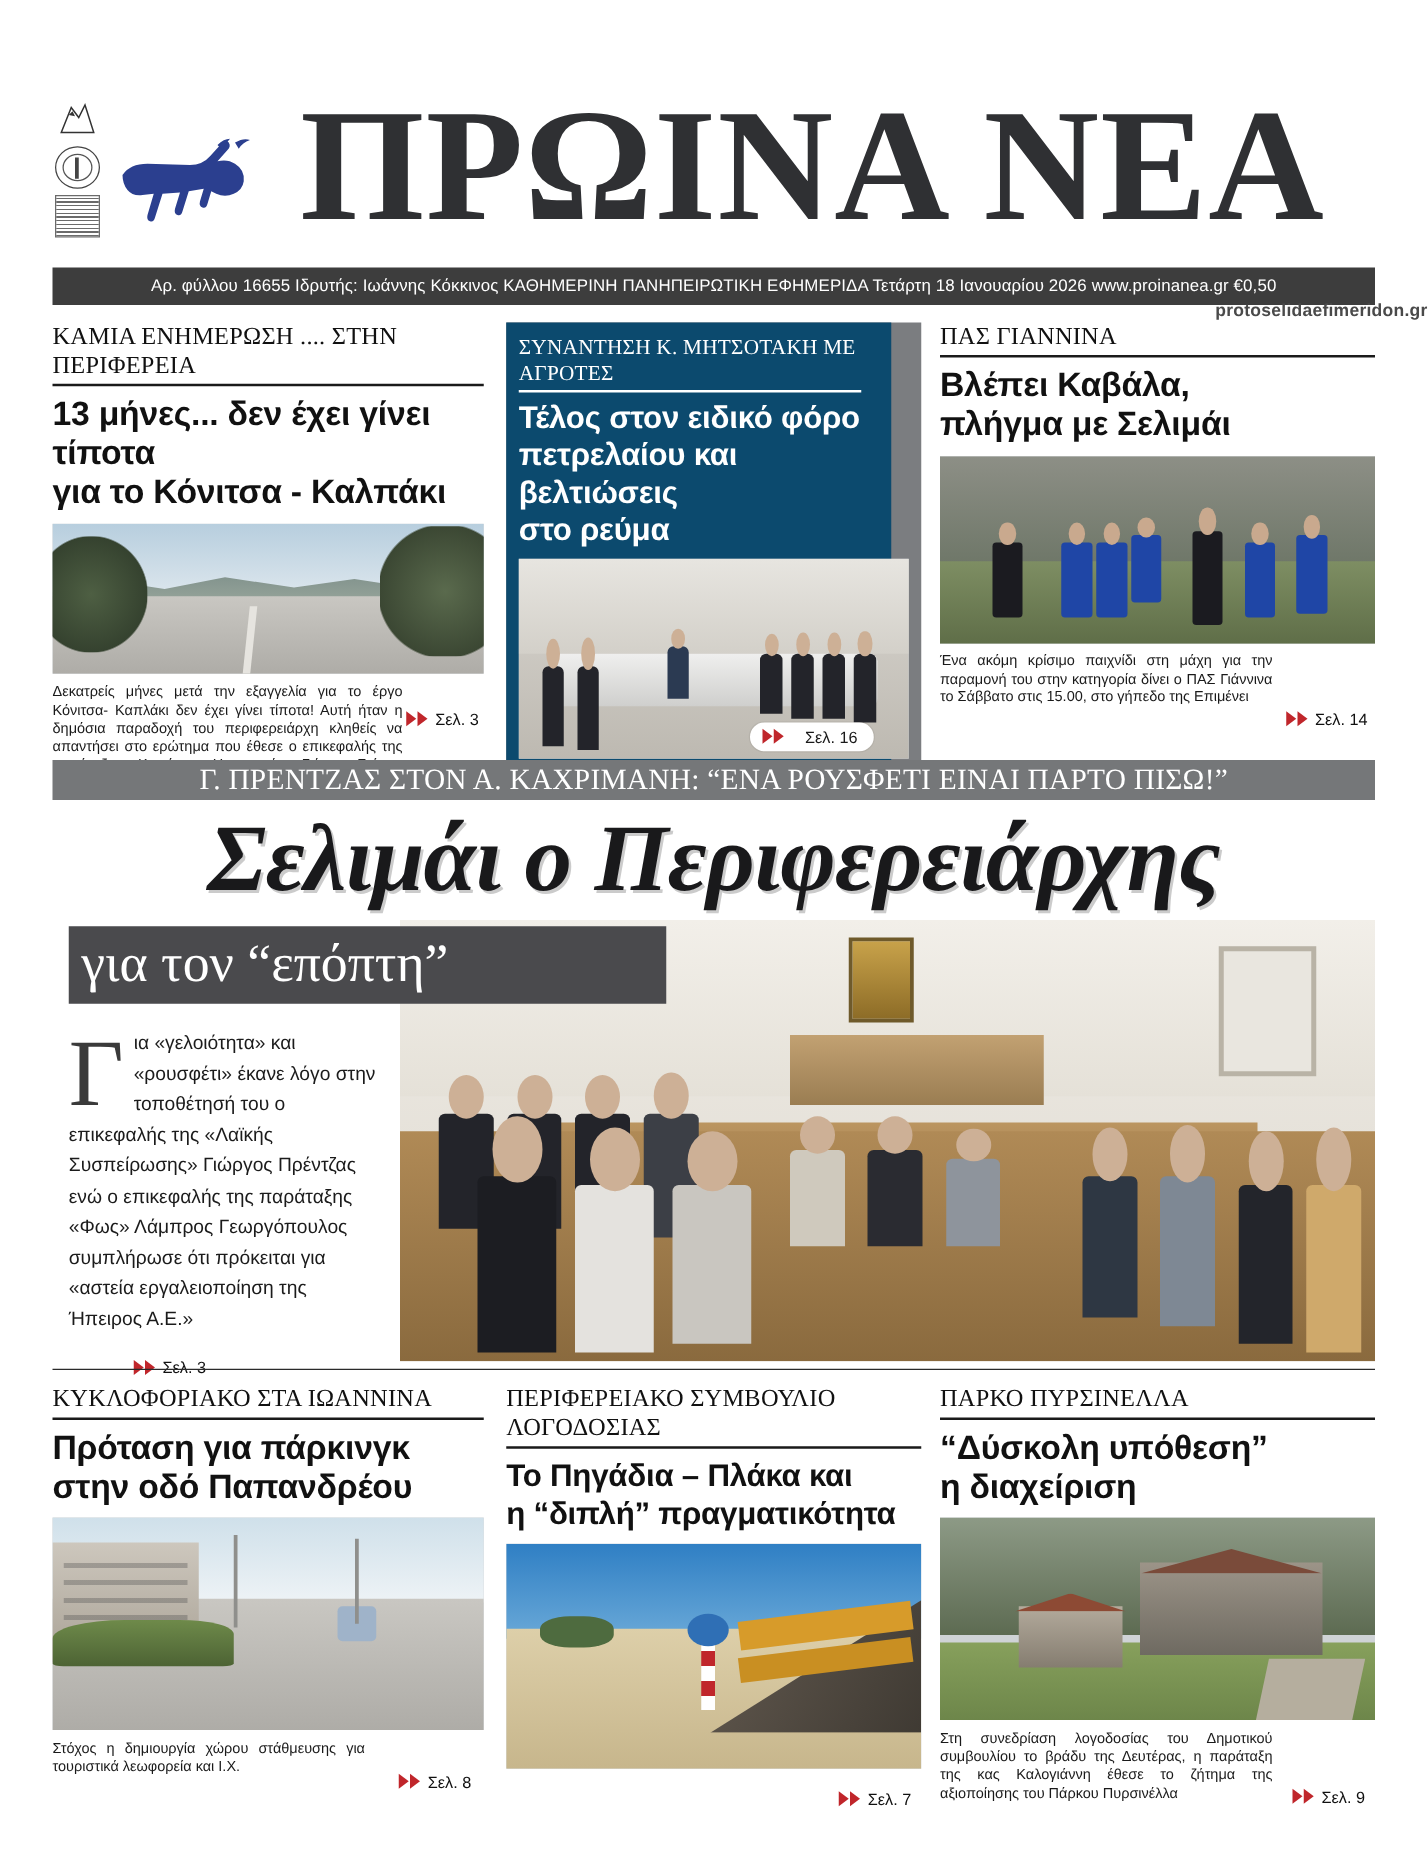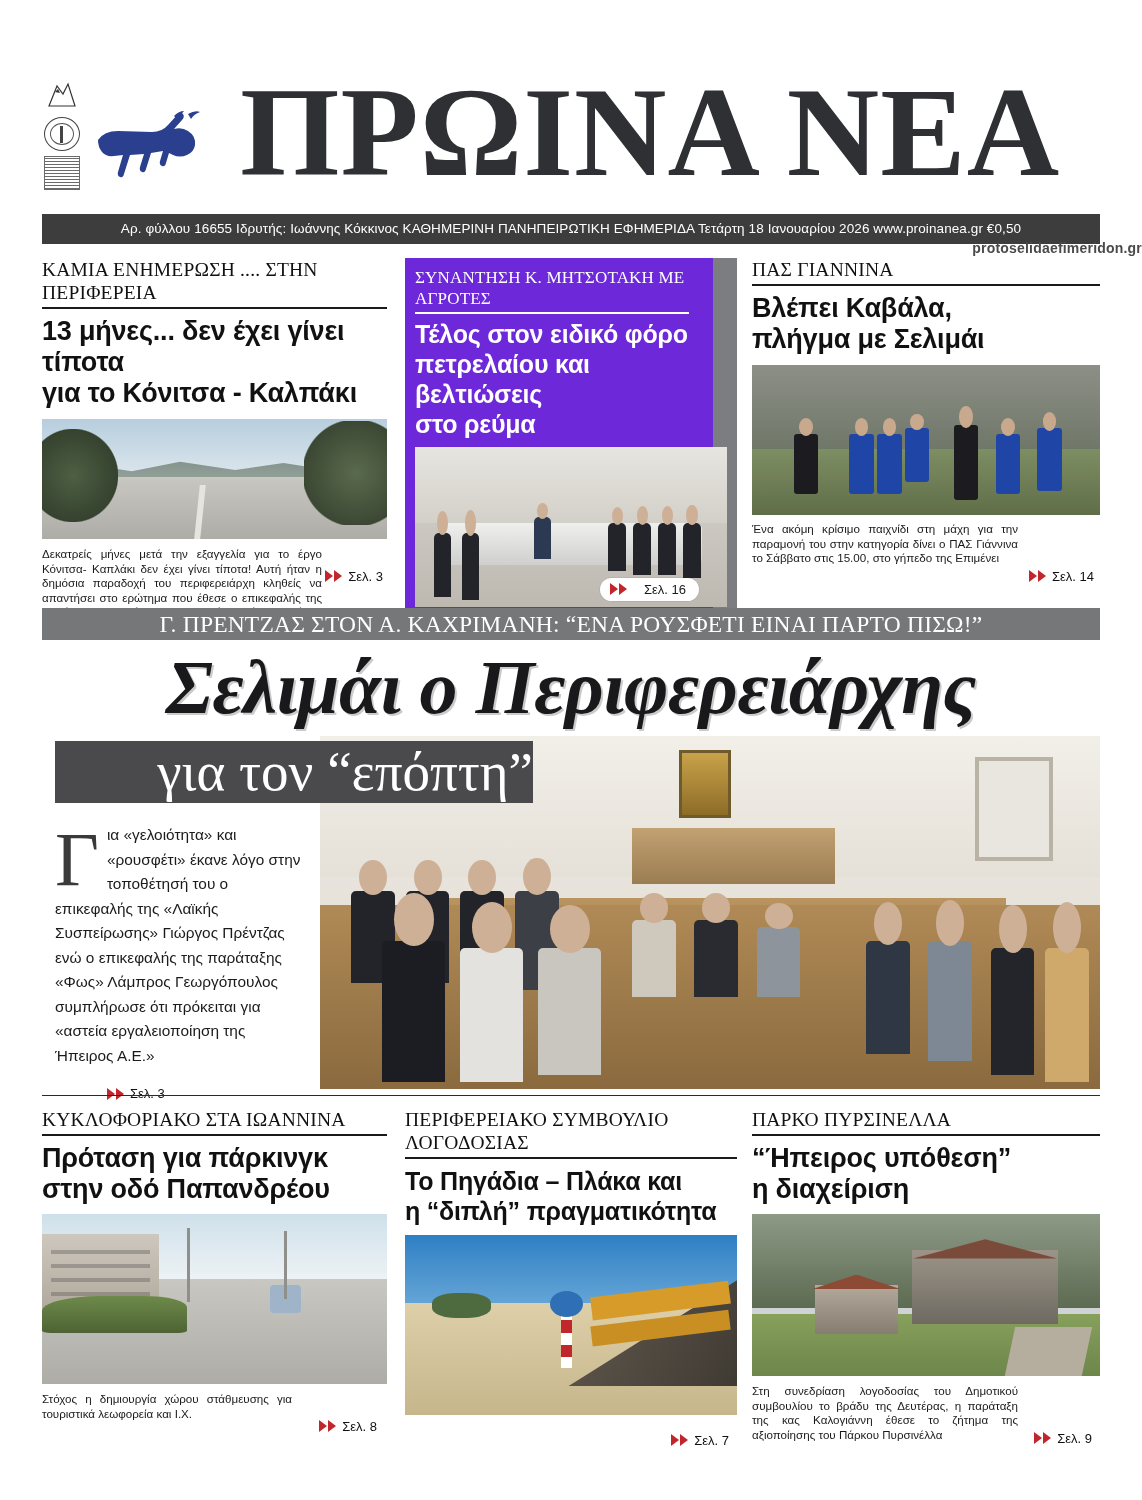--- a/index.html
+++ b/index.html
@@ -50,21 +50,21 @@
 
   
   .col-l{position:absolute;left:42px;top:258px;width:345px;}
   .col-m{position:absolute;left:405px;top:258px;width:332px;background:#7b7d80;padding:0;}
   .col-r{position:absolute;left:752px;top:258px;width:348px;}
 
   .col-l .photo{width:345px;height:120px;margin-top:10px;}
   .col-l .caption{margin-top:8px;width:280px;}
   .col-l .selrow{position:absolute;right:4px;bottom:2px;}
 
-  .mid-card{position:relative;width:308px;background:#6d28d9;padding:9px 24px 10px 10px;box-sizing:border-box;}
+  .mid-card{position:relative;width:308px;background:#0c4a6e;padding:9px 24px 10px 10px;box-sizing:border-box;}
   .mid-card .kicker{color:#fff;font-size:17px;line-height:21px;}
   .mid-card .rule{background:#fff;height:1.5px;}
   .mid-card .headline{color:#fff;font-size:25px;line-height:30px;margin-top:5px;}
   .mid-card .photo{width:312px;height:160px;margin-top:8px;}
   .pill{position:absolute;right:14px;bottom:16px;background:#fff;border-radius:16px;padding:4px 13px 4px 10px;display:flex;align-items:center;gap:16px;font-size:13px;box-shadow:0 0 0 1px rgba(0,0,0,.05);}
 
   .col-r .photo{width:348px;height:150px;margin-top:10px;}
   .col-r .caption{margin-top:7px;width:266px;}
   .col-r .selrow{position:absolute;right:6px;bottom:2px;}
 
@@ -72,22 +72,22 @@
   .mainwrap{position:absolute;left:42px;top:608px;width:1058px;}
   .banner{height:32px;background:#757779;}
   .banner-txt{font-family:"Liberation Serif", serif;color:#fff;font-size:23.5px;line-height:32px;
               text-align:center;white-space:nowrap;letter-spacing:.2px;}
   .mainhead{font-family:"Liberation Serif", serif;font-style:italic;font-weight:700;
             font-size:76px;line-height:82px;color:#19191b;text-align:center;
             margin-top:6px;letter-spacing:-.5px;white-space:nowrap;
             text-shadow:2px 2px 0 rgba(140,140,140,.45);}
   .mainphoto{position:absolute;left:278px;top:128px;width:780px;height:353px;overflow:hidden;background:#e9e7e3;}
   .eppill{position:absolute;left:13px;top:133px;width:478px;height:62px;background:#4a4a4d;z-index:3;}
-  .eppill span{font-family:"Liberation Serif", serif;color:#fff;font-size:55px;line-height:62px;
-               padding-left:10px;display:block;white-space:nowrap;text-align:right;}
+  .eppill span{font-family:"Liberation Serif", serif;color:#fff;font-size:43px;line-height:62px;
+               padding-left:10px;display:block;white-space:nowrap;}
   .lead{position:absolute;left:13px;top:215px;width:252px;font-size:15.4px;line-height:24.5px;color:#1b1b1b;}
   .dropcap{float:left;font-family:"Liberation Serif", serif;font-size:76px;line-height:64px;
            font-weight:400;color:#3a3a3a;margin:4px 8px 0 0;}
   .lead .selref{margin-top:16px;margin-left:52px;}
   .main-bottom-rule{position:absolute;left:0;top:487px;width:1058px;height:1px;background:#2a2a2a;}
 
   
   .b-l{position:absolute;left:42px;top:1108px;width:345px;}
   .b-m{position:absolute;left:405px;top:1108px;width:332px;}
   .b-r{position:absolute;left:752px;top:1108px;width:348px;}
@@ -375,21 +375,21 @@
           </span>
         <span>Σελ. 7</span>
       </span>
     </div>
   </div>
 
   <div class="b-r" style="height:350px;">
     <div class="kicker">ΠΑΡΚΟ ΠΥΡΣΙΝΕΛΛΑ</div>
     <div class="rule"></div>
     <div class="headline" style="margin-top:7px;">
-      <div>“Ήπειρος υπόθεση”</div>
+      <div>“Δύσκολη υπόθεση”</div>
       <div>η διαχείριση</div>
     </div>
     <div class="photo">
       <div class="sc">
           <div class="trees-bg"></div>
           <div class="grass"></div>
         <div class="house"></div>
           <div class="house2"></div>
         <div style="position:absolute;right:4%;bottom:0;width:22%;height:30%;background:#b5ae9e;transform:skewX(-12deg);"></div>
       </div>

